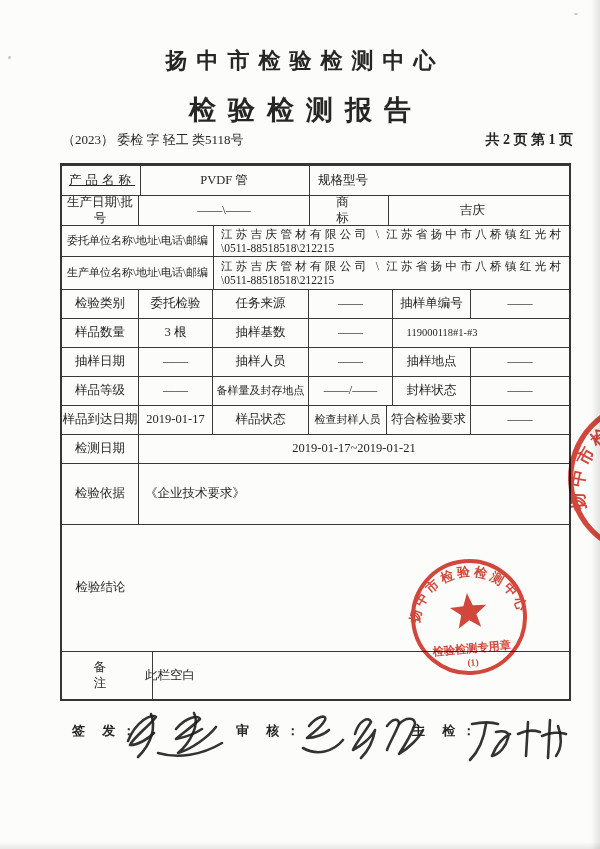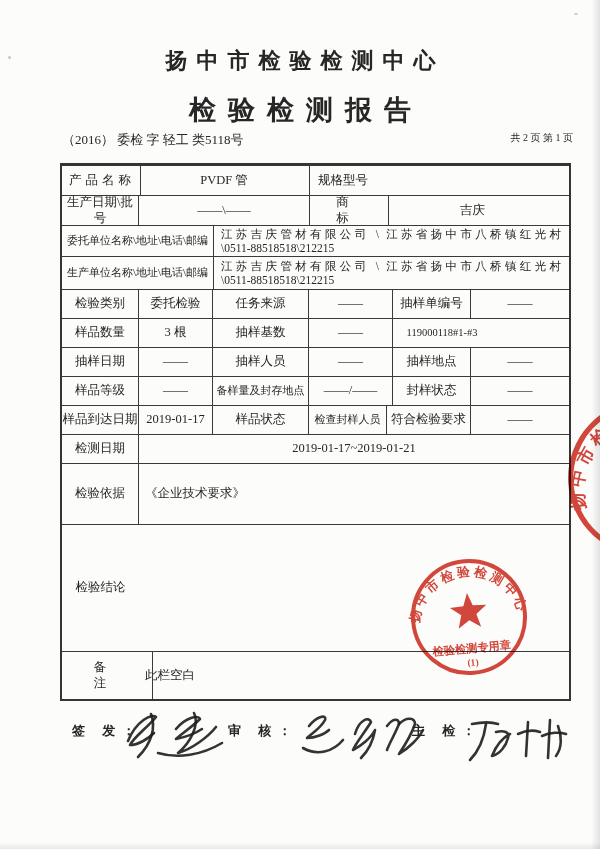--- a/index.html
+++ b/index.html
@@ -15,34 +15,34 @@
   .edge-bottom { position:absolute; left:0; bottom:0; width:600px; height:7px;
     background:linear-gradient(to bottom, rgba(0,0,0,0), rgba(0,0,0,.08)); }
   .speck { position:absolute; background:#9a9a96; border-radius:50%; opacity:.55; }
 
   
   .org-title { position:absolute; left:0; top:46px; width:600px; text-align:center;
     font-size:22px; font-weight:bold; letter-spacing:9px; transform:translateX(5px); }
   .report-title { position:absolute; left:0; top:92px; width:600px; text-align:center;
     font-size:27px; font-weight:bold; letter-spacing:12px; transform:translateX(6px); }
   .doc-line { position:absolute; left:62px; top:131px; font-size:13px; }
-  .page-line { position:absolute; right:27px; top:131px; font-size:10px; }
+  .page-line { position:absolute; right:27px; top:131px; font-size:14px;font-weight:bold; }
 
   
   .report-table { position:absolute; left:60px; top:163px; width:511px;
     border:2px solid #353535; border-top-width:3px; background:transparent; }
   .tr { display:flex; border-bottom:1px solid #3a3a3a; align-items:stretch; }
   .tr:last-child { border-bottom:none; }
   .td { border-right:1px solid #3a3a3a; display:flex; align-items:center;
     justify-content:center; font-size:12.5px; text-align:center; overflow:hidden; line-height:1.25; }
   .td:last-child { border-right:none; }
   .td.left { justify-content:flex-start; text-align:center; padding-left:6px; }
   .td.small { font-size:11px; }
   .td.tiny  { font-size:10.5px; }
-  .ls4  { letter-spacing:4px;  transform:translateX(2px); }
+  .ls4  { letter-spacing:4px;  transform:translateX(2px);text-decoration:underline; }
   .ls26 { letter-spacing:26px; transform:translateX(13px); }
   .ls28 { letter-spacing:28px; transform:translateX(14px); }
   .twolines { flex-direction:column; align-items:stretch; justify-content:center; padding:1px 7px; }
   .twolines .l1 { font-size:11.5px; text-align:justify; text-align-last:justify; letter-spacing:1px; }
   .twolines .l2 { font-size:11.5px; text-align:left; }
   .conclusion-cell { position:relative; display:block; }
   .conclusion-text { position:absolute; left:7px; top:28px; font-size:12.5px; letter-spacing:.5px; }
   .seal-note { position:absolute; right:16px; top:86px; font-size:12.5px; }
   .sign-date { position:absolute; right:6px; bottom:9px; font-size:12.5px; }
   .sign-date .val { margin-left:14px; word-spacing:7px; }
@@ -64,21 +64,21 @@
 </head>
 <body>
 
 <div class="edge-right"></div>
 <div class="edge-bottom"></div>
 <div class="speck" style="left:8px; top:56px; width:3px; height:3px;"></div>
 <div class="speck" style="left:574px; top:13px; width:4px; height:2px;"></div>
 
 <div class="org-title">扬中市检验检测中心</div>
 <div class="report-title">检验检测报告</div>
-<div class="doc-line">（2016） 委检 字 轻工 类5118号</div>
+<div class="doc-line">（2023） 委检 字 轻工 类5118号</div>
 <div class="page-line">共 2 页 第 1 页</div>
 
 <div class="report-table">
 
   <div class="tr" style="height:30px">
     <div class="td ls4" style="width:77px">产品名称</div>
     <div class="td" style="width:171px">PVDF 管</div>
     <div class="td" style="width:66px">规格型号</div>
   </div>
 
@@ -174,21 +174,21 @@
   <span class="lab" style="left:72px; top:20px">签 发：</span>
   <div class="sig" style="left:118px; top:3px" aria-label="张轶">
     <svg width="122" height="58" viewBox="0 0 122 58">
       <path d="M10 36 C18 16 34 8 38 12 C30 22 16 32 12 40 C20 40 30 34 36 28"></path>
       <path d="M33 9 C38 22 34 38 20 52"></path>
       <path d="M58 24 C68 12 80 10 82 14 C74 22 62 30 58 34 C68 32 78 28 84 24"></path>
       <path d="M76 8 C82 20 72 38 60 48 C74 44 90 32 98 22"></path>
       <path d="M40 48 C60 54 84 50 104 38"></path>
     </svg>
   </div>
-  <span class="lab" style="left:228px; top:20px">审 核：</span>
+  <span class="lab" style="left:236px; top:20px">审 核：</span>
   <div class="sig" style="left:295px; top:2px" aria-label="吴曙明">
     <svg width="135" height="60" viewBox="0 0 135 60">
       <path d="M14 22 C22 12 32 10 30 16 C26 24 16 30 12 34 C20 34 30 30 34 26"></path>
       <path d="M8 44 C22 52 38 48 48 36"></path>
       <path d="M60 30 C64 16 74 12 76 18 C70 28 60 40 58 46 C66 42 76 34 80 26 C78 38 72 48 66 54"></path>
       <path d="M92 22 C98 14 104 14 104 20 C100 30 94 40 92 46"></path>
       <path d="M104 20 C112 12 120 14 120 20 C116 32 108 44 104 50 C114 44 124 34 128 26"></path>
     </svg>
   </div>
   <span class="lab" style="left:412px; top:20px">主 检：</span>

